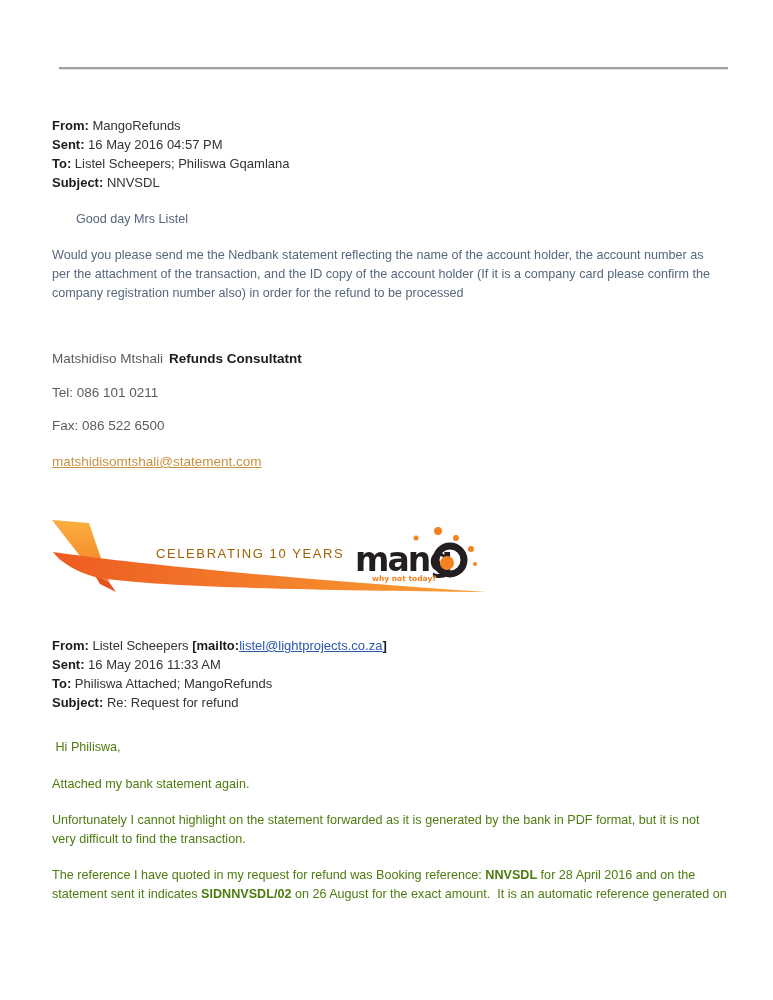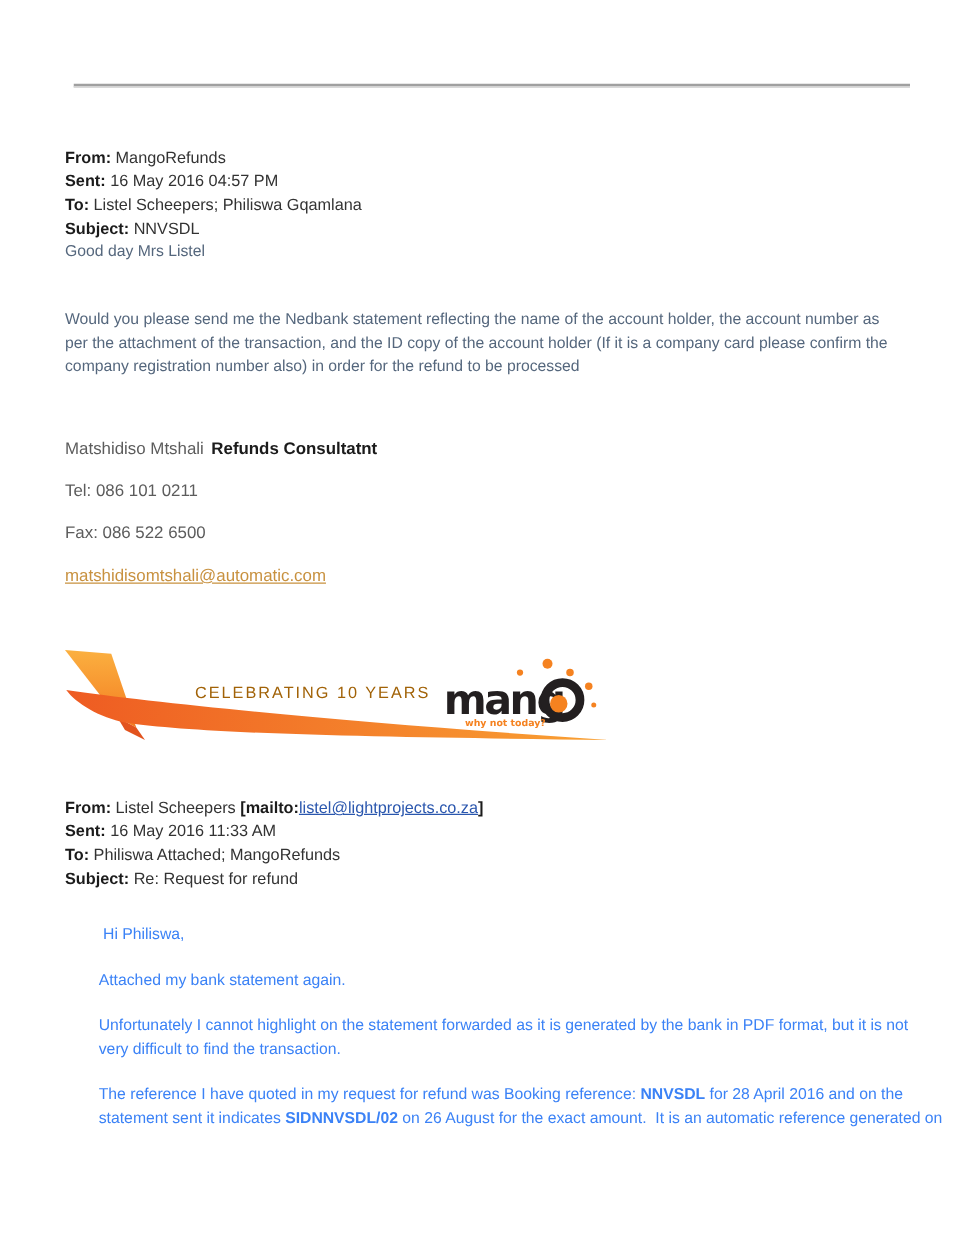--- a/index.html
+++ b/index.html
@@ -12,21 +12,21 @@
     overflow:hidden;
   }
   .divider{
     position:absolute;left:59px;top:67px;width:669px;height:2px;
     background:#a0a0a0;border-bottom:1px solid #e4e4e4;
   }
   .abs{position:absolute;left:52px;}
   .hdr-line{font-size:13px;line-height:19px;color:#333333;white-space:pre;}
   .hdr-line b{color:#1b1b1b;}
   .body1{color:#55677d;font-size:12.6px;line-height:19px;white-space:pre;}
-  .body2{color:#3b82f6;font-size:12.6px;line-height:19px;white-space:pre;margin-left:27px;}
+  .body2{color:#4d7c0f;font-size:12.6px;line-height:19px;white-space:pre;}
   .line{white-space:pre;}
   .sig{font-size:13.5px;color:#5c5c5c;white-space:pre;}
   .sig-title{font-weight:bold;color:#1b1b1b;margin-left:6px;}
   a.mango-link{color:#c8913f;text-decoration:underline;font-size:13.5px;}
   a.mailto-link{color:#2b57ae;text-decoration:underline;}
   .celebrating{
     position:absolute;left:156px;top:546px;
     font-size:13px;letter-spacing:1.6px;color:#a16207;white-space:pre;
   }
   .banner-svg{position:absolute;left:45px;top:518px;}
@@ -40,32 +40,32 @@
 
   <div class="divider"></div>
 
   <div class="abs" style="top:116px;">
     <div class="hdr-line"><b>From:</b><span> MangoRefunds</span></div>
     <div class="hdr-line"><b>Sent:</b><span> 16 May 2016 04:57 PM</span></div>
     <div class="hdr-line"><b>To:</b><span> Listel Scheepers; Philiswa Gqamlana</span></div>
     <div class="hdr-line"><b>Subject:</b><span> NNVSDL</span></div>
   </div>
 
-  <div class="abs body1" style="top:192px;">Good day Mrs Listel</div>
+  <div class="abs body1" style="top:210px;margin-left:24px;">Good day Mrs Listel</div>
 
   <div class="abs" style="top:246px;">
     <div class="body1 line">Would you please send me the Nedbank statement reflecting the name of the account holder, the account number as</div>
     <div class="body1 line">per the attachment of the transaction, and the ID copy of the account holder (If it is a company card please confirm the</div>
     <div class="body1 line">company registration number also) in order for the refund to be processed</div>
   </div>
 
   <div class="abs sig" style="top:351px;"><span>Matshidiso Mtshali</span><span class="sig-title">Refunds Consultatnt</span></div>
   <div class="abs sig" style="top:385px;">Tel: 086 101 0211</div>
   <div class="abs sig" style="top:418px;">Fax: 086 522 6500</div>
-  <div class="abs" style="top:452px;"><a href="#" class="mango-link">matshidisomtshali@automatic.com</a></div>
+  <div class="abs" style="top:452px;"><a href="#" class="mango-link">matshidisomtshali@statement.com</a></div>
 
   <svg class="banner-svg" width="310" height="84" viewBox="0 0 310 84">
     <defs>
       <linearGradient id="gradMain" x1="0" y1="0" x2="1" y2="0">
         <stop offset="0" stop-color="#ee5b22"></stop>
         <stop offset="1" stop-color="#f9a133"></stop>
       </linearGradient>
       <linearGradient id="gradWing" x1="0" y1="0" x2="0" y2="1">
         <stop offset="0" stop-color="#fbb040"></stop>
         <stop offset="1" stop-color="#f37b20"></stop>

